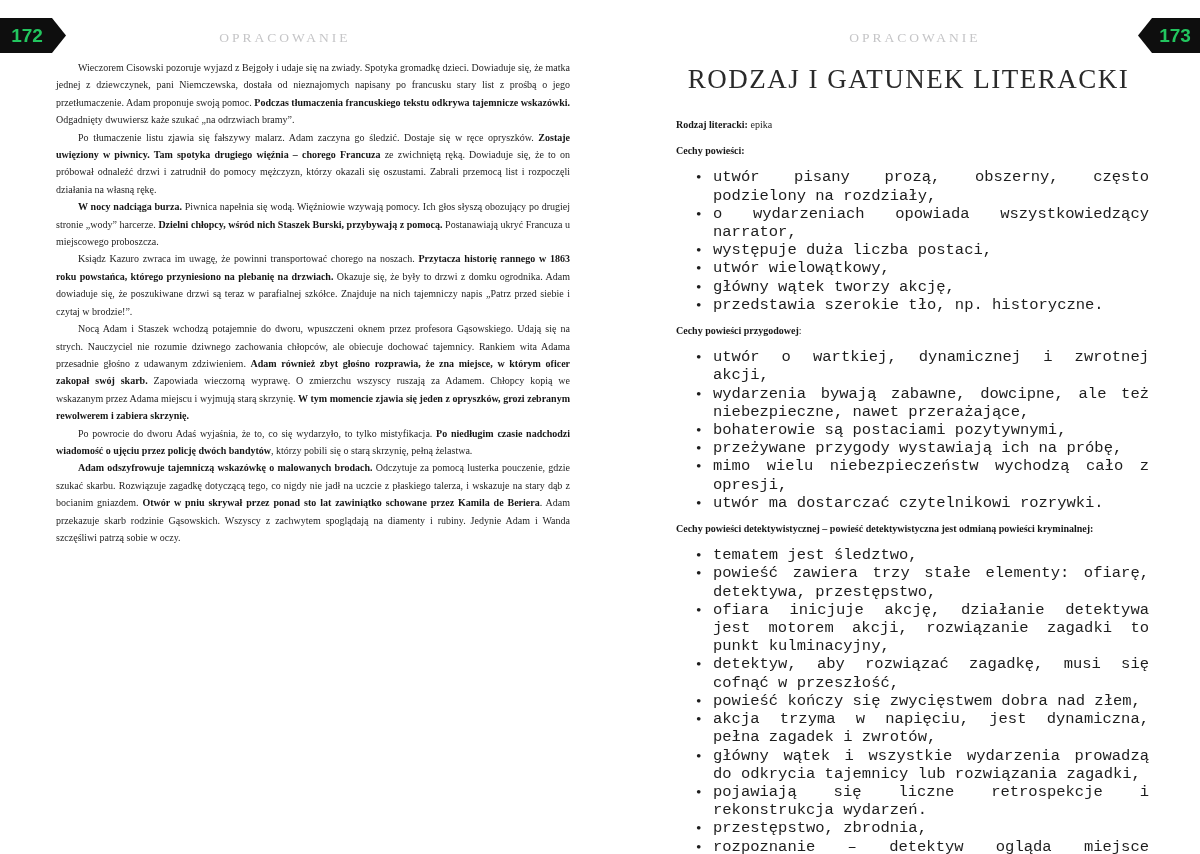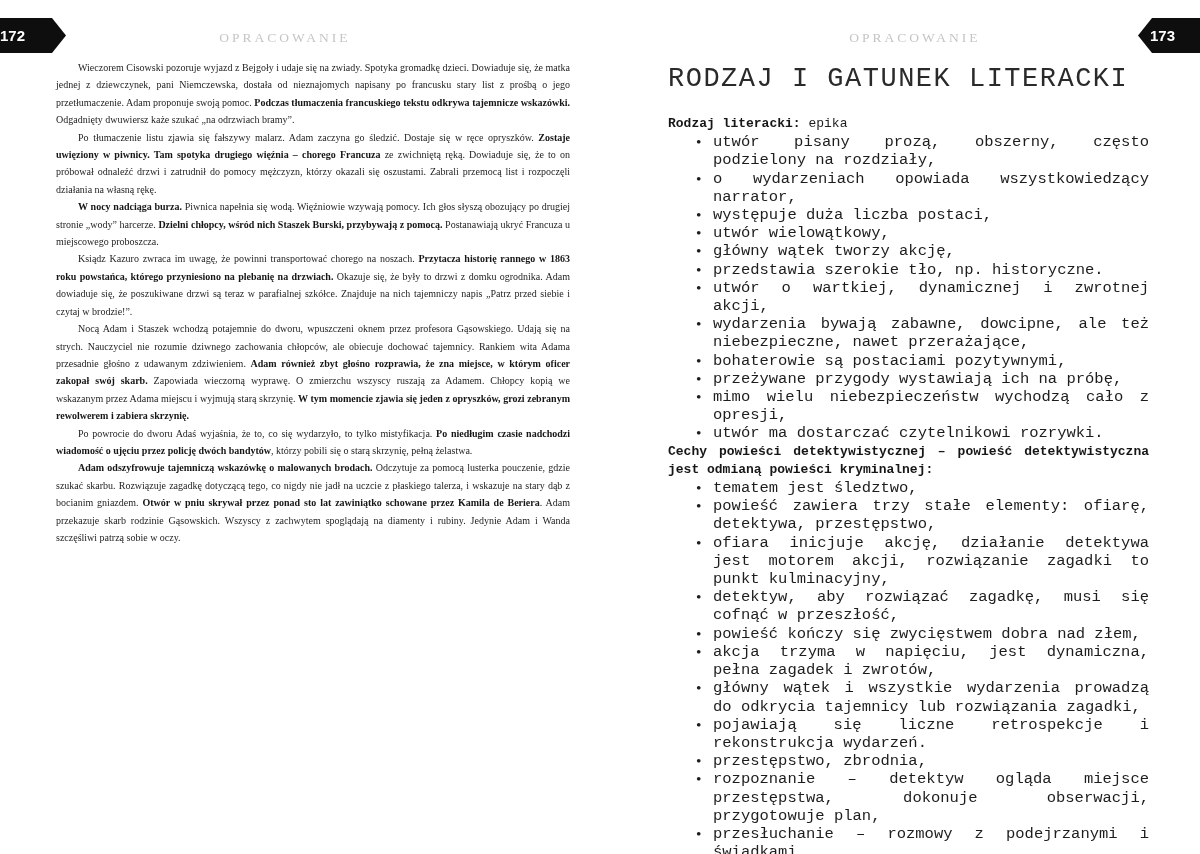--- a/index.html
+++ b/index.html
@@ -8,24 +8,24 @@
     background: #ffffff;
     position: relative;
     overflow: hidden;
     font-family: "Liberation Serif", serif;
     color: #1d1d1d;
   }
 
   
   .page-tab {
     position: absolute; top: 18px; height: 35px;
-    background: #0e0e0e; color: #ffffff;
+    background: #0e0e0e; color: #22c55e;
     font-family: "Liberation Sans", sans-serif;
-    font-size: 15px; font-weight: 600;
-    display: flex; align-items: center; justify-content: flex-start;
+    font-size: 19px; font-weight: 600;
+    display: flex; align-items: center; justify-content: center;
     box-sizing: border-box;
   }
   .tab-left {
     left: 0; width: 66px;
     clip-path: polygon(0 0, calc(100% - 14px) 0, 100% 50%, calc(100% - 14px) 100%, 0 100%);
     padding-right: 12px;
   }
   .tab-right {
     right: 0; width: 62px;
     clip-path: polygon(14px 0, 100% 0, 100% 100%, 14px 100%, 0 50%);
@@ -55,34 +55,34 @@
     font-size: 10px;
     line-height: 17.4px;
   }
   .para strong, .rline strong { font-weight: 700; color: #161616; }
 
   
   .right-body {
     position: absolute; left: 668px; top: 64px; width: 481px;
   }
   .chapter-title {
-    font-family: Liberation Mono, monospace;
+    font-family: Liberation Serif, serif;
     font-weight: 400;
     font-size: 27px;
     letter-spacing: 1.5px;
     color: #2a2a2a;
+    text-align: center;
     margin: 0 0 21px 0;
     white-space: nowrap;
   }
   .rline {
-    margin: 0;
-    font-size: 13px;
+    margin: 8px;
+    font-size: 10px;
     line-height: 18.2px;
     text-align: justify;
-    font-family: Liberation Mono, monospace;
   }
   .bullets { margin: 0; }
   .bullet-row {
     display: flex;
     padding-left: 28px;
     font-size: 15.5px;
     line-height: 18.2px;
   }
   .dot { flex: 0 0 17px; width: 17px; }
   .bullet-text { flex: 1; text-align: justify; font-family: Liberation Mono, monospace; }
@@ -107,20 +107,21 @@
     </div>
 
   <div class="page-tab tab-right">
     <span>173</span>
   </div>
   <div class="running-head head-right">OPRACOWANIE</div>
   <div class="right-body">
     <h1 class="chapter-title">RODZAJ I GATUNEK LITERACKI</h1>
     <div>
         <p class="rline"><strong>Rodzaj literacki:</strong><span> epika</span></p>
+        <p class="rline"><strong>Cechy powieści:</strong></p>
         <div class="bullets">
           <div class="bullet-row">
             <span class="dot">•</span>
             <div class="bullet-text">utwór pisany prozą, obszerny, często podzielony na rozdziały,</div>
           </div>
           <div class="bullet-row">
             <span class="dot">•</span>
             <div class="bullet-text">o wydarzeniach opowiada wszystkowiedzący narrator,</div>
           </div>
           <div class="bullet-row">
@@ -133,20 +134,21 @@
           </div>
           <div class="bullet-row">
             <span class="dot">•</span>
             <div class="bullet-text">główny wątek tworzy akcję,</div>
           </div>
           <div class="bullet-row">
             <span class="dot">•</span>
             <div class="bullet-text">przedstawia szerokie tło, np. historyczne.</div>
           </div>
         </div>
+        <p class="rline"><strong>Cechy powieści przygodowej</strong><span>:</span></p>
         <div class="bullets">
           <div class="bullet-row">
             <span class="dot">•</span>
             <div class="bullet-text">utwór o wartkiej, dynamicznej i zwrotnej akcji,</div>
           </div>
           <div class="bullet-row">
             <span class="dot">•</span>
             <div class="bullet-text">wydarzenia bywają zabawne, dowcipne, ale też niebezpieczne, nawet przerażające,</div>
           </div>
           <div class="bullet-row">

